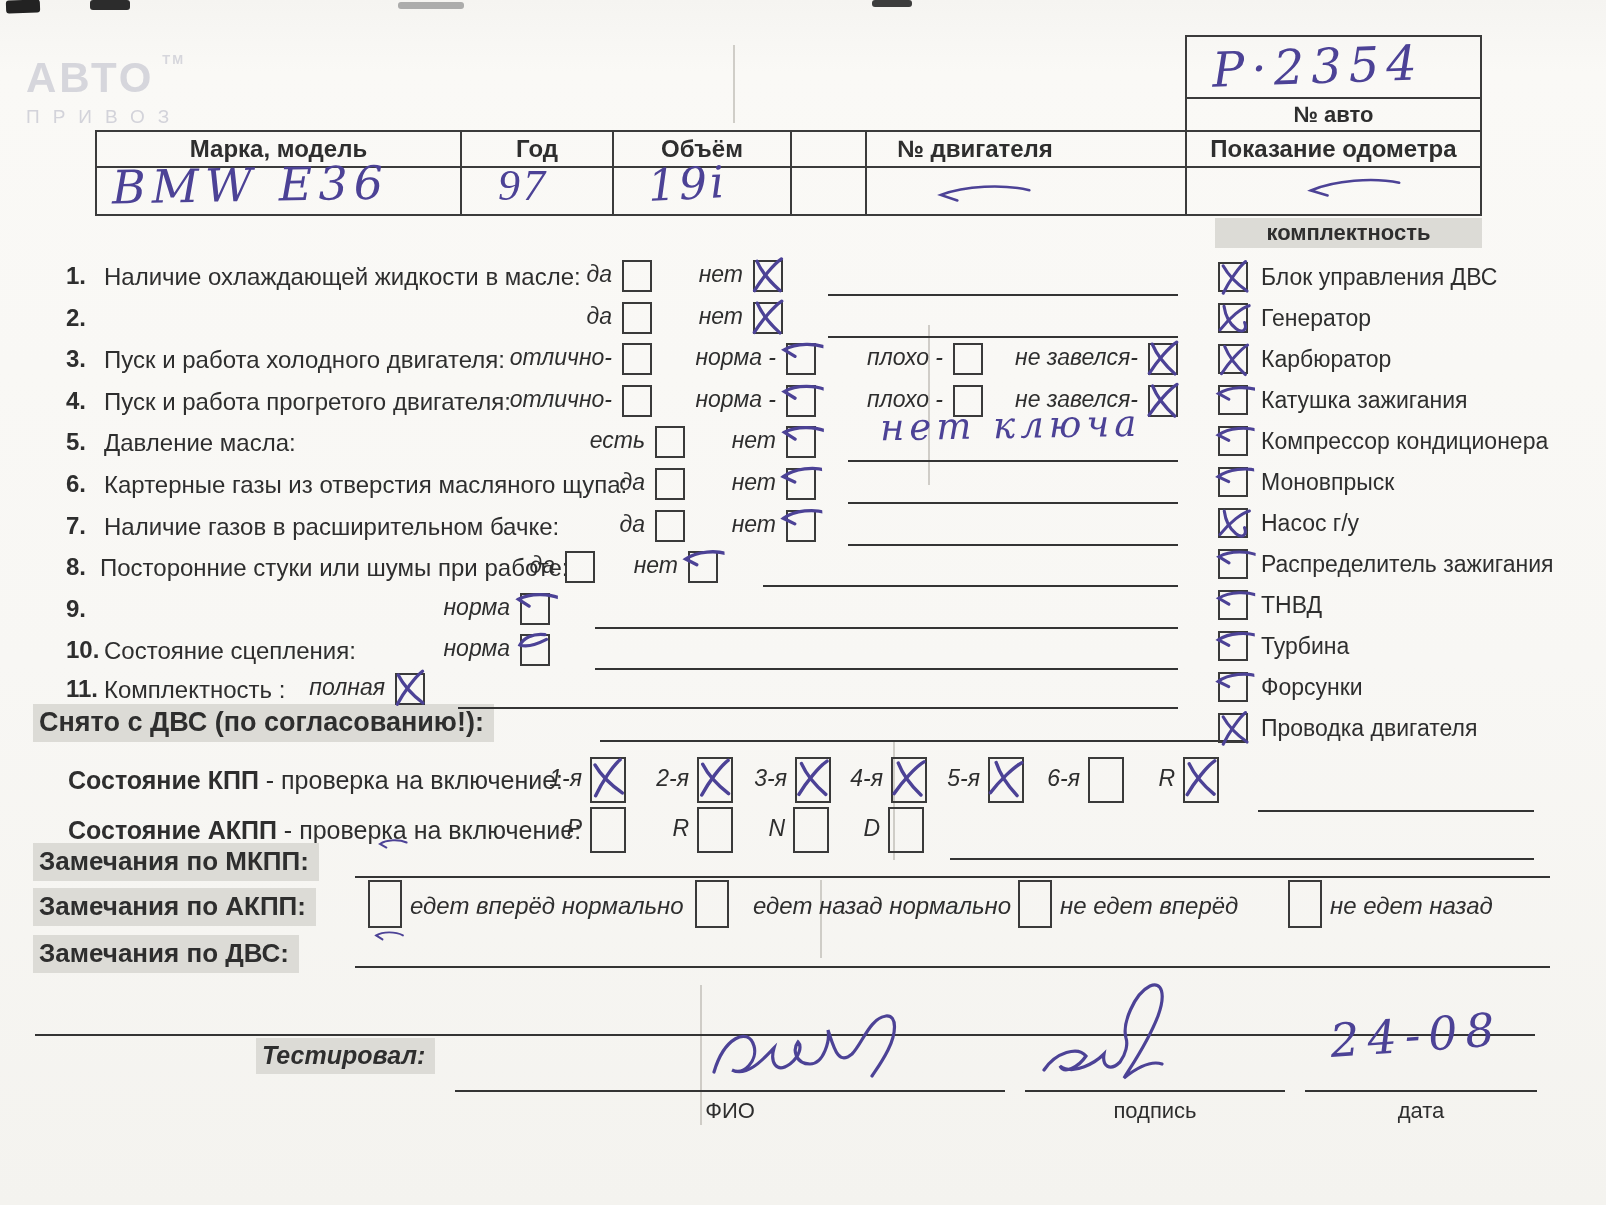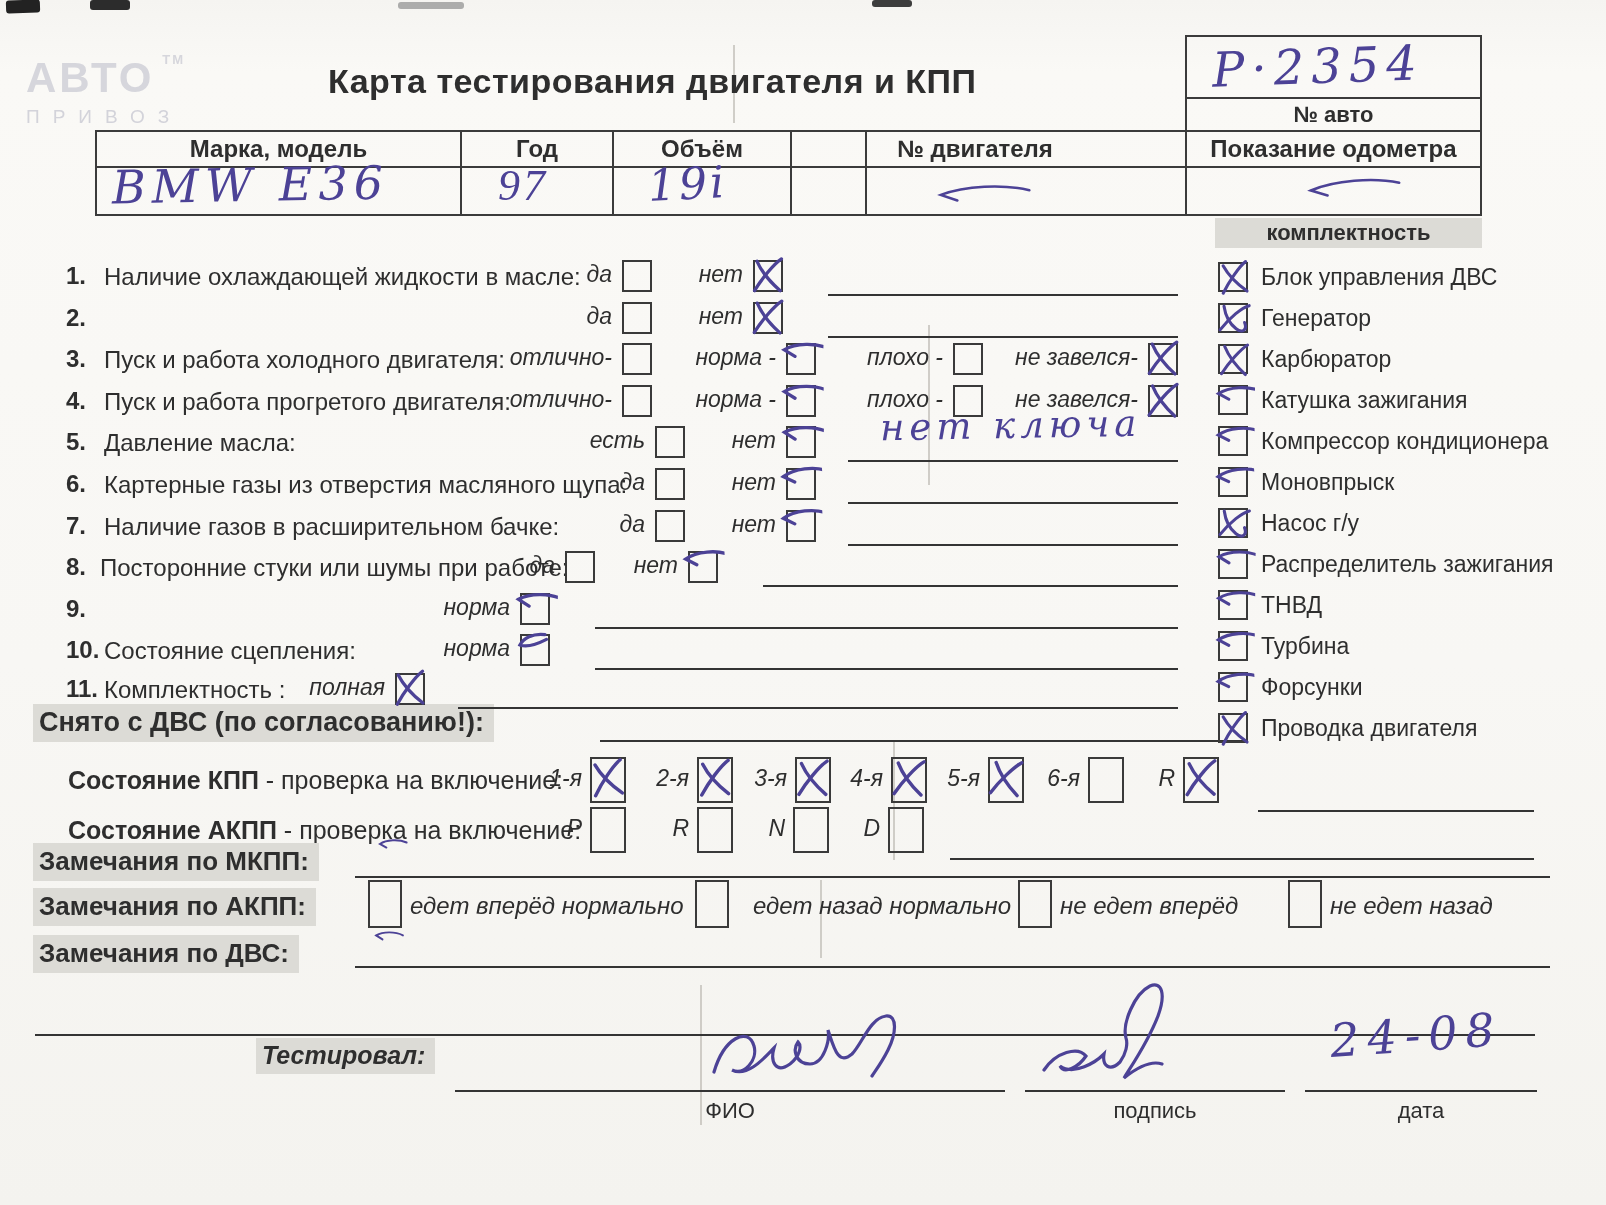--- a/index.html
+++ b/index.html
@@ -53,21 +53,20 @@
   <div class="fold" style="left:820px;top:880px;height:78px;"></div>
   <div class="fold" style="left:700px;top:985px;height:140px;"></div>
 
   <div class="abs" style="left:26px;top:52px;color:#d6d6dc;">
     <div style="font-size:42px;font-weight:bold;letter-spacing:3px;">
       <span>АВТО</span><span style="font-size:13px;vertical-align:28px;margin-left:8px;letter-spacing:2px;">ТМ</span>
     </div>
     <div style="font-size:19px;letter-spacing:13px;margin-top:4px;color:#d3d3da;">ПРИВОЗ</div>
   </div>
 
-  <div class="abs bold" style="left:328px;top:62px;font-size:34px;letter-spacing:.5px;">Карта тестирования двигателя и КПП</div>
 
   <div class="cell" style="left:1185px;top:35px;width:297px;height:64px;"></div>
   <div class="abs hand" style="left:1212px;top:38px;font-size:48px;letter-spacing:7px;transform:rotate(-2deg);">Р·2354</div>
   <div class="cell th" style="left:95px;top:130px;width:367px;height:38px;line-height:34px;">Марка, модель</div>
 
   <div class="cell center" style="left:1185px;top:97px;width:297px;height:35px;">
     <span class="bold" style="font-size:22px;line-height:31px;">№ авто</span>
   </div>
   <div class="cell th" style="left:460px;top:130px;width:154px;height:38px;line-height:34px;">Год</div>
   <div class="cell th" style="left:612px;top:130px;width:180px;height:38px;line-height:34px;">Объём</div>

